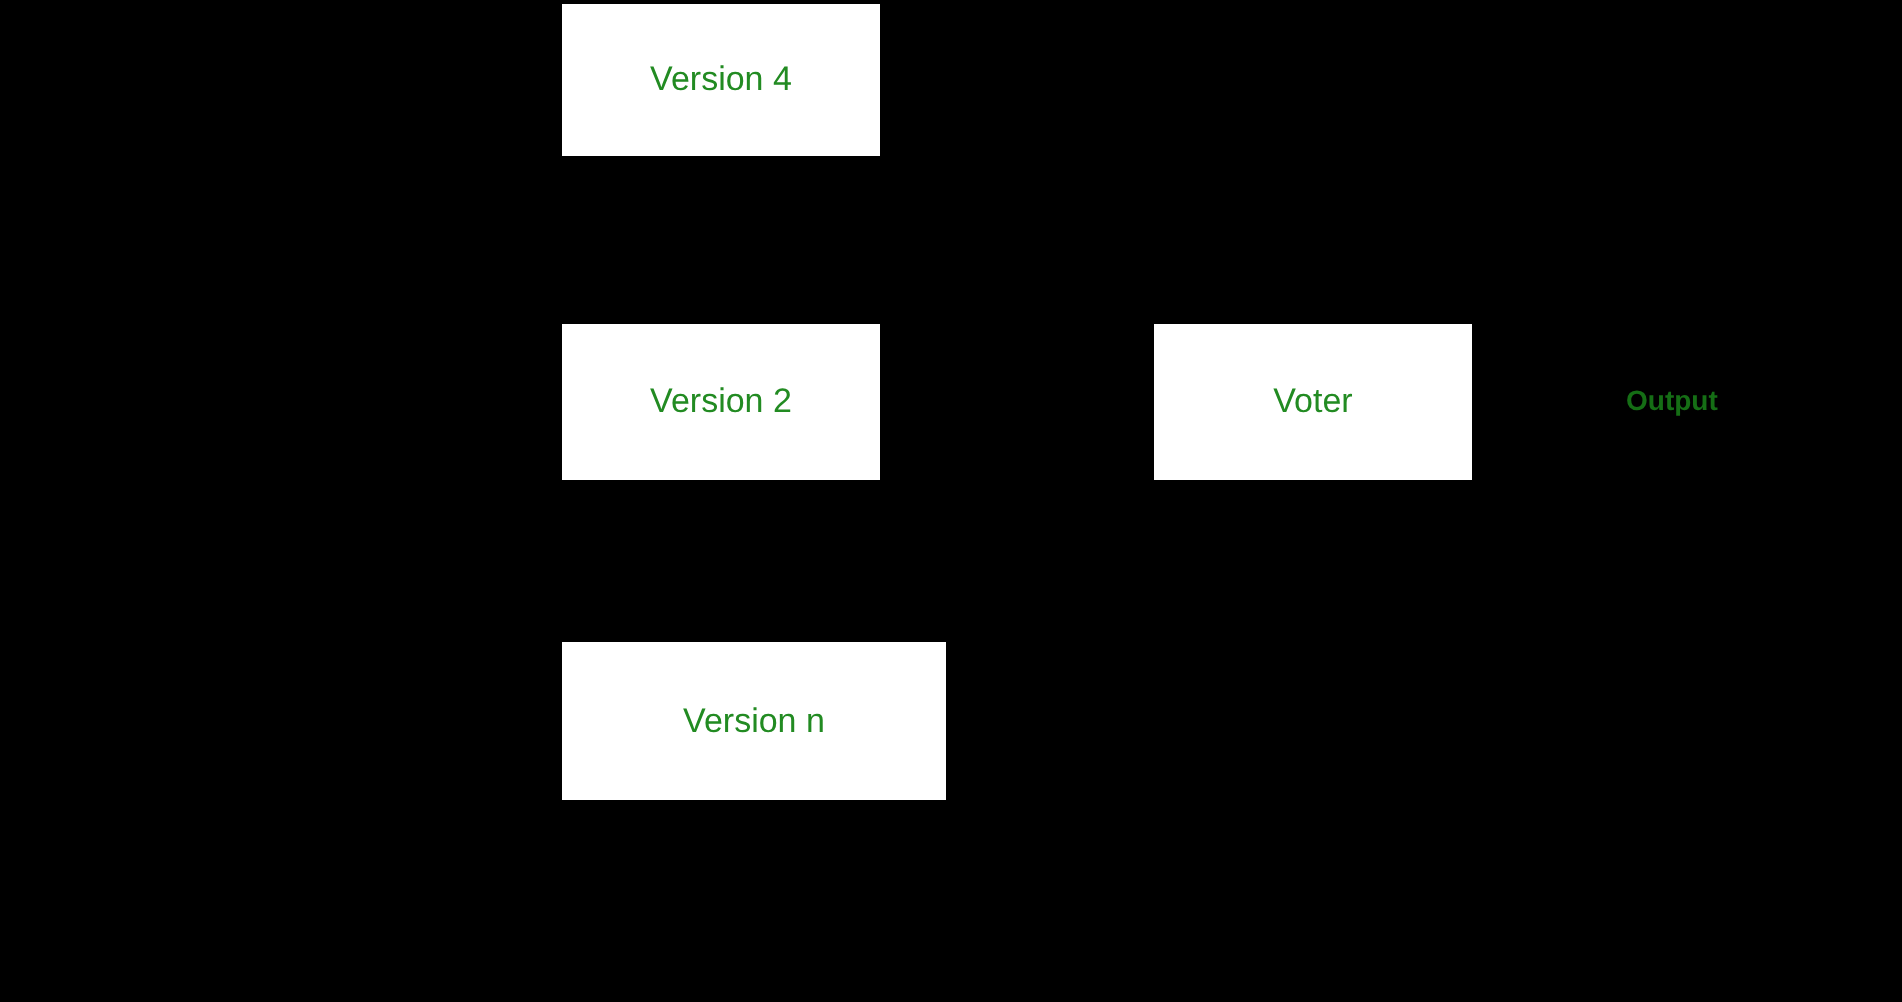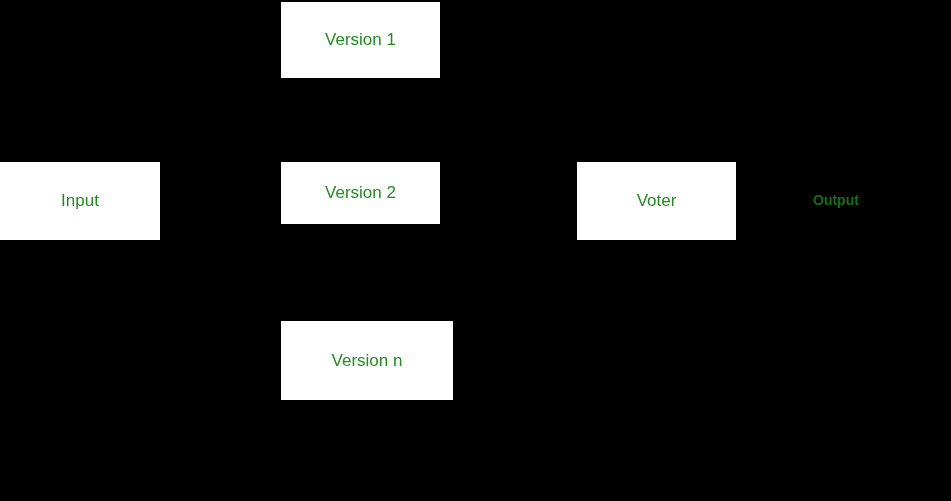--- a/index.html
+++ b/index.html
@@ -31,37 +31,34 @@
     position: absolute;
     color: var(--label-text, #156e15);
     font-size: 14px;
     font-weight: 700;
     white-space: nowrap;
     line-height: 20px;
   }
   
   .box-input     { left: 0;     top: 162px; width: 160px; height: 78px; }
   .box-version-1 { left: 281px; top: 2px;   width: 159px; height: 76px; }
-  .box-version-2 { left: 281px; top: 162px; width: 159px; height: 62px; }
-  .box-version-n { left: 281px; top: 321px; width: 172px; height: 79px; align-items: center; }
+  .box-version-2 { left: 281px; top: 162px; width: 159px; height: 78px; }
+  .box-version-n { left: 281px; top: 321px; width: 192px; height: 79px; align-items: center; }
   .box-voter     { left: 561px; top: 162px; width: 159px; height: 78px; margin-left: 16px; }
   .label-output  { left: 813px; top: 190px; }
   .label-caption { left: 286px; top: 444px; }
 </style>
 </head>
 <body>
 
 <div class="canvas">
 
-  <div class="box box-input">
-    <span class="box-label">Input</span>
-  </div>
 
   <div class="box box-version-1">
-    <span class="box-label">Version 1</span>
+    <span class="box-label">Version 4</span>
   </div>
 
   <div class="box box-version-2">
     <span class="box-label">Version 2</span>
   </div>
 
   <div class="box box-version-n">
     <span class="box-label">Version n</span>
   </div>
 

